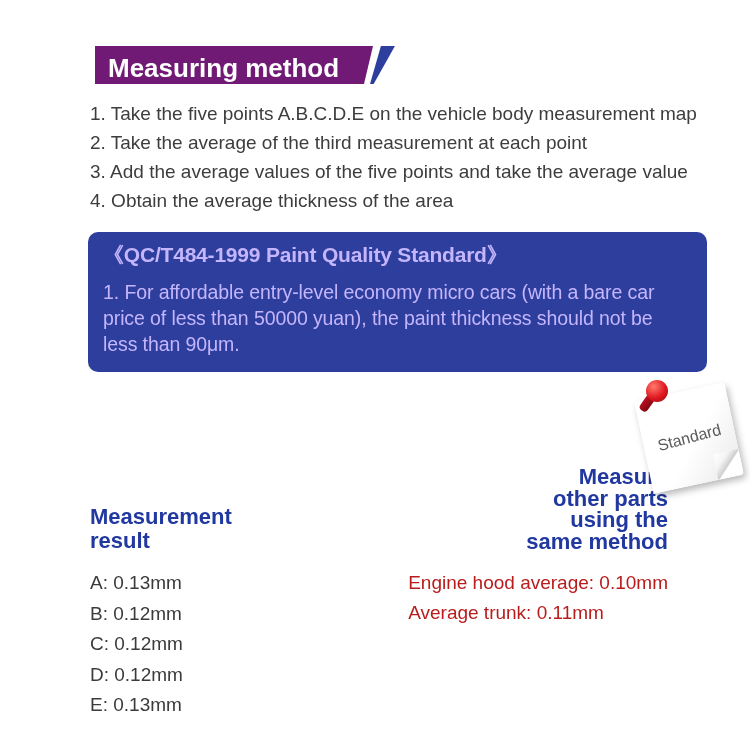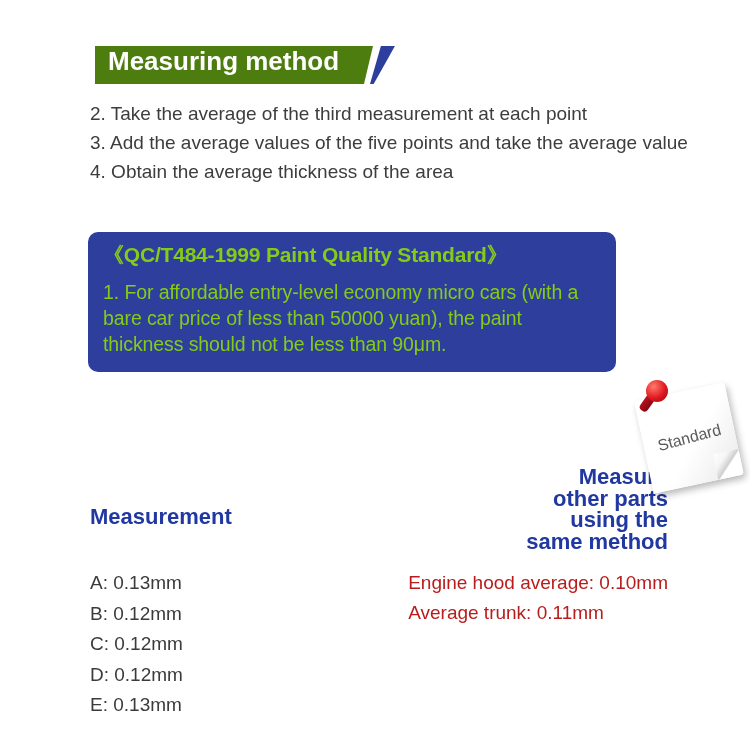--- a/index.html
+++ b/index.html
@@ -2,42 +2,42 @@
 <html><head>
 <meta charset="utf-8">
 <style>
   * { margin: 0; padding: 0; box-sizing: border-box; }
   html, body { width: 750px; height: 750px; background: #ffffff; overflow: hidden; }
   body { font-family: "Liberation Sans", sans-serif; position: relative; }
 
   
   .banner {
     position: absolute; left: 95px; top: 46px; width: 278px; height: 38px;
-    background: #4d7c0f; color: #ffffff;
+    background: #701a75; color: #ffffff;
     clip-path: polygon(0 0, 100% 0, calc(100% - 9px) 100%, 0 100%);
-    display: flex; align-items: flex-start; padding-left: 13px;
+    display: flex; align-items: flex-end; padding-left: 13px;
     font-size: 26px; font-weight: bold; letter-spacing: 0px;
   }
   .banner-accent {
     position: absolute; left: 370px; top: 46px; width: 26px; height: 38px;
     background: #2d3e9c;
     clip-path: polygon(42% 0, 96% 0, 14% 100%, 0 100%);
   }
 
   
   .steps {
     position: absolute; left: 90px; top: 99px; width: 625px;
     color: #3d3d3d; font-size: 19px; line-height: 29px;
   }
 
   
   .standard-box {
-    position: absolute; left: 88px; top: 232px; width: 528px;
+    position: absolute; left: 88px; top: 232px; width: 619px;
     background: #2d3e9c; border-radius: 10px;
-    padding: 9px 15px 15px 15px; color: #84cc16;
+    padding: 9px 15px 15px 15px; color: #c4b5fd;
   }
   .standard-box-title { font-size: 21px; font-weight: bold; margin-bottom: 3px; letter-spacing: -0.2px; }
   .standard-paragraph { font-size: 19.5px; line-height: 26px; margin-top: 10px; letter-spacing: -0.1px; }
 
   
   .sticky-note {
     position: absolute; left: 643px; top: 391px; width: 92px; height: 94px;
     background: linear-gradient(130deg, #ffffff 55%, #f0f0f0 85%, #e2e2e2 100%);
     transform: rotate(-12deg);
     border-radius: 3px;
@@ -85,20 +85,21 @@
 </style>
 </head>
 <body>
 
 <div class="banner">
   <span>Measuring method</span>
 </div>
 <div class="banner-accent"></div>
 
 <div class="steps">
+  <div>1. Take the five points A.B.C.D.E on the vehicle body measurement map</div>
   <div>2. Take the average of the third measurement at each point</div>
   <div>3. Add the average values of the five points and take the average value</div>
   <div>4. Obtain the average thickness of the area</div>
 </div>
 
 <div class="standard-box">
   <div class="standard-box-title">《QC/T484-1999 Paint Quality Standard》</div>
   <div class="standard-paragraph">1. For affordable entry-level economy micro cars (with a bare car price of less than 50000 yuan), the paint thickness should not be less than 90μm.</div>
 </div>
 
@@ -106,20 +107,21 @@
   <span class="sticky-note-label">Standard</span>
   <div class="sticky-note-curl"></div>
 </div>
 <div class="pushpin">
   <div class="stem"></div>
   <div class="ball"></div>
 </div>
 
 <div class="result-heading">
   <span class="heading-line">Measurement</span>
+  <span class="heading-line">result</span>
 </div>
 
 <div class="other-heading">
   <span class="heading-line">Measure</span>
   <span class="heading-line">other parts</span>
   <span class="heading-line">using the</span>
   <span class="heading-line">same method</span>
 </div>
 
 <div class="result-list">

